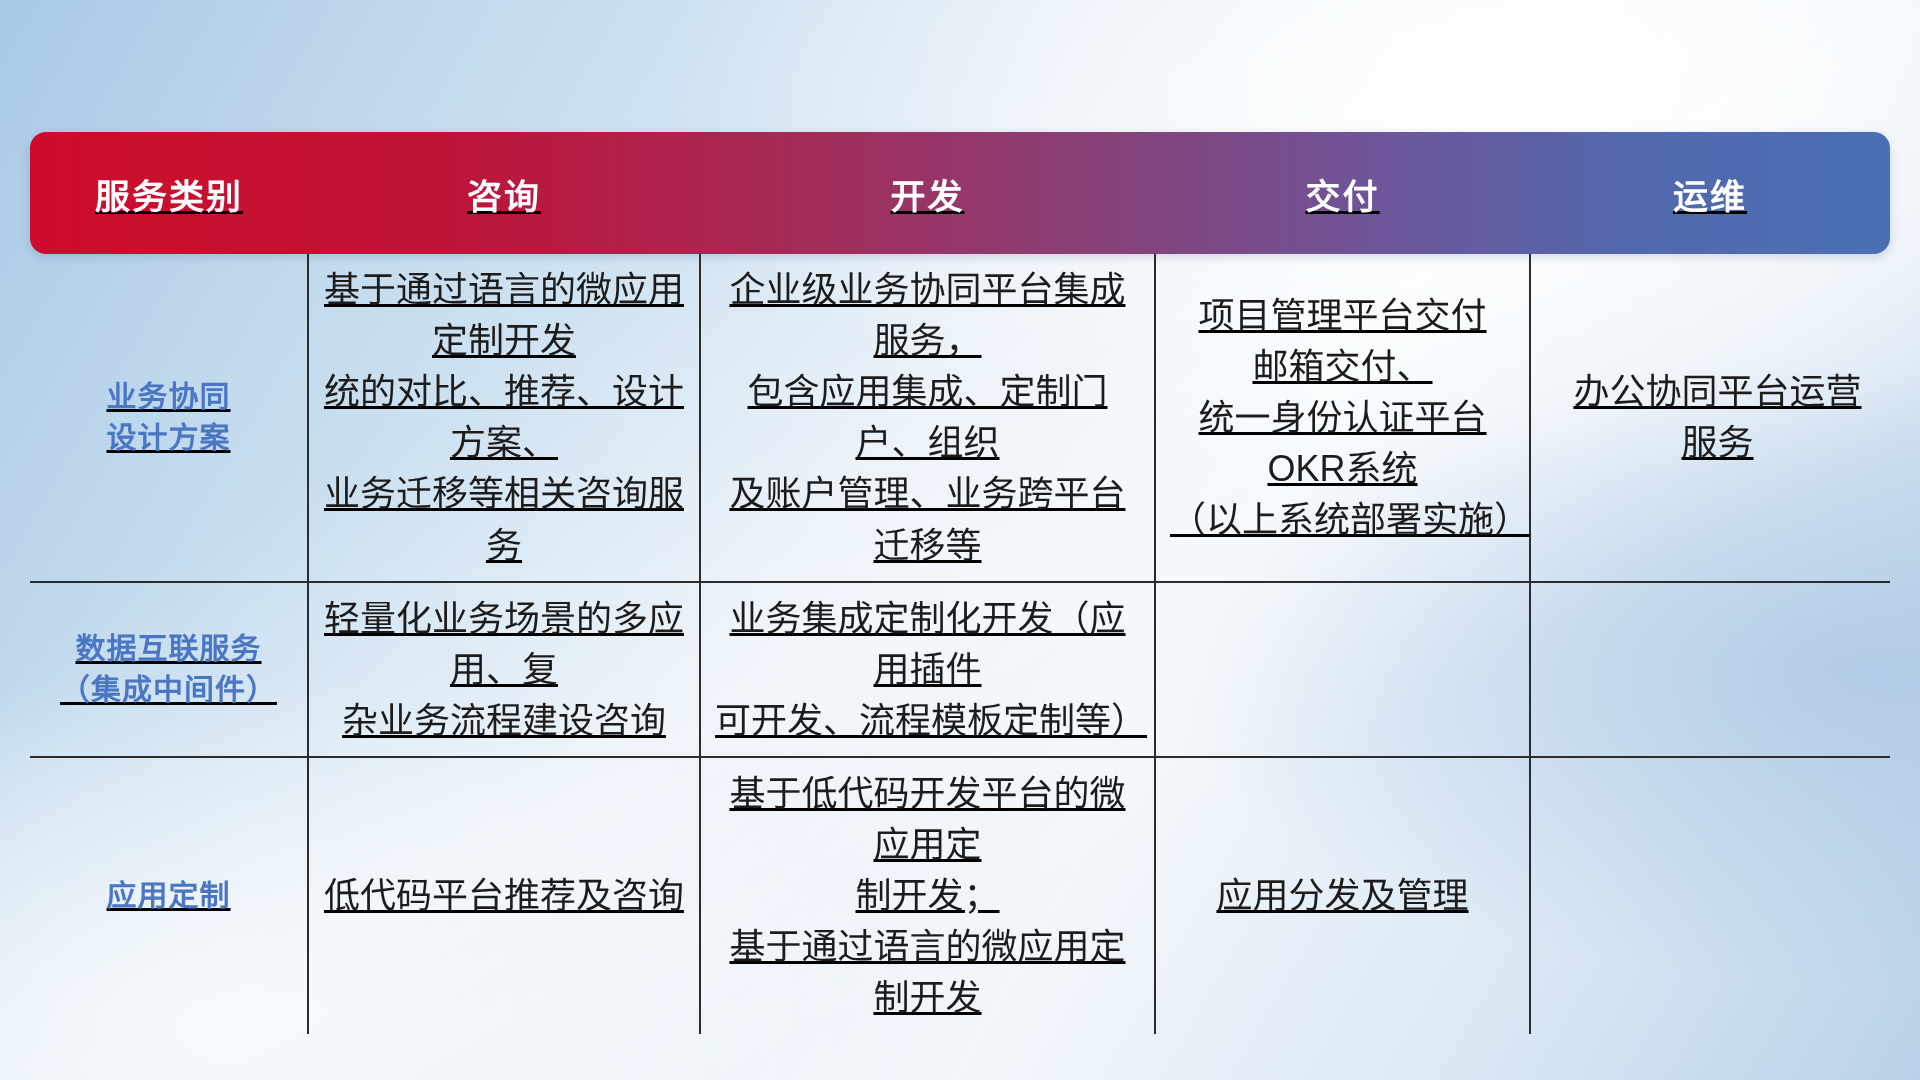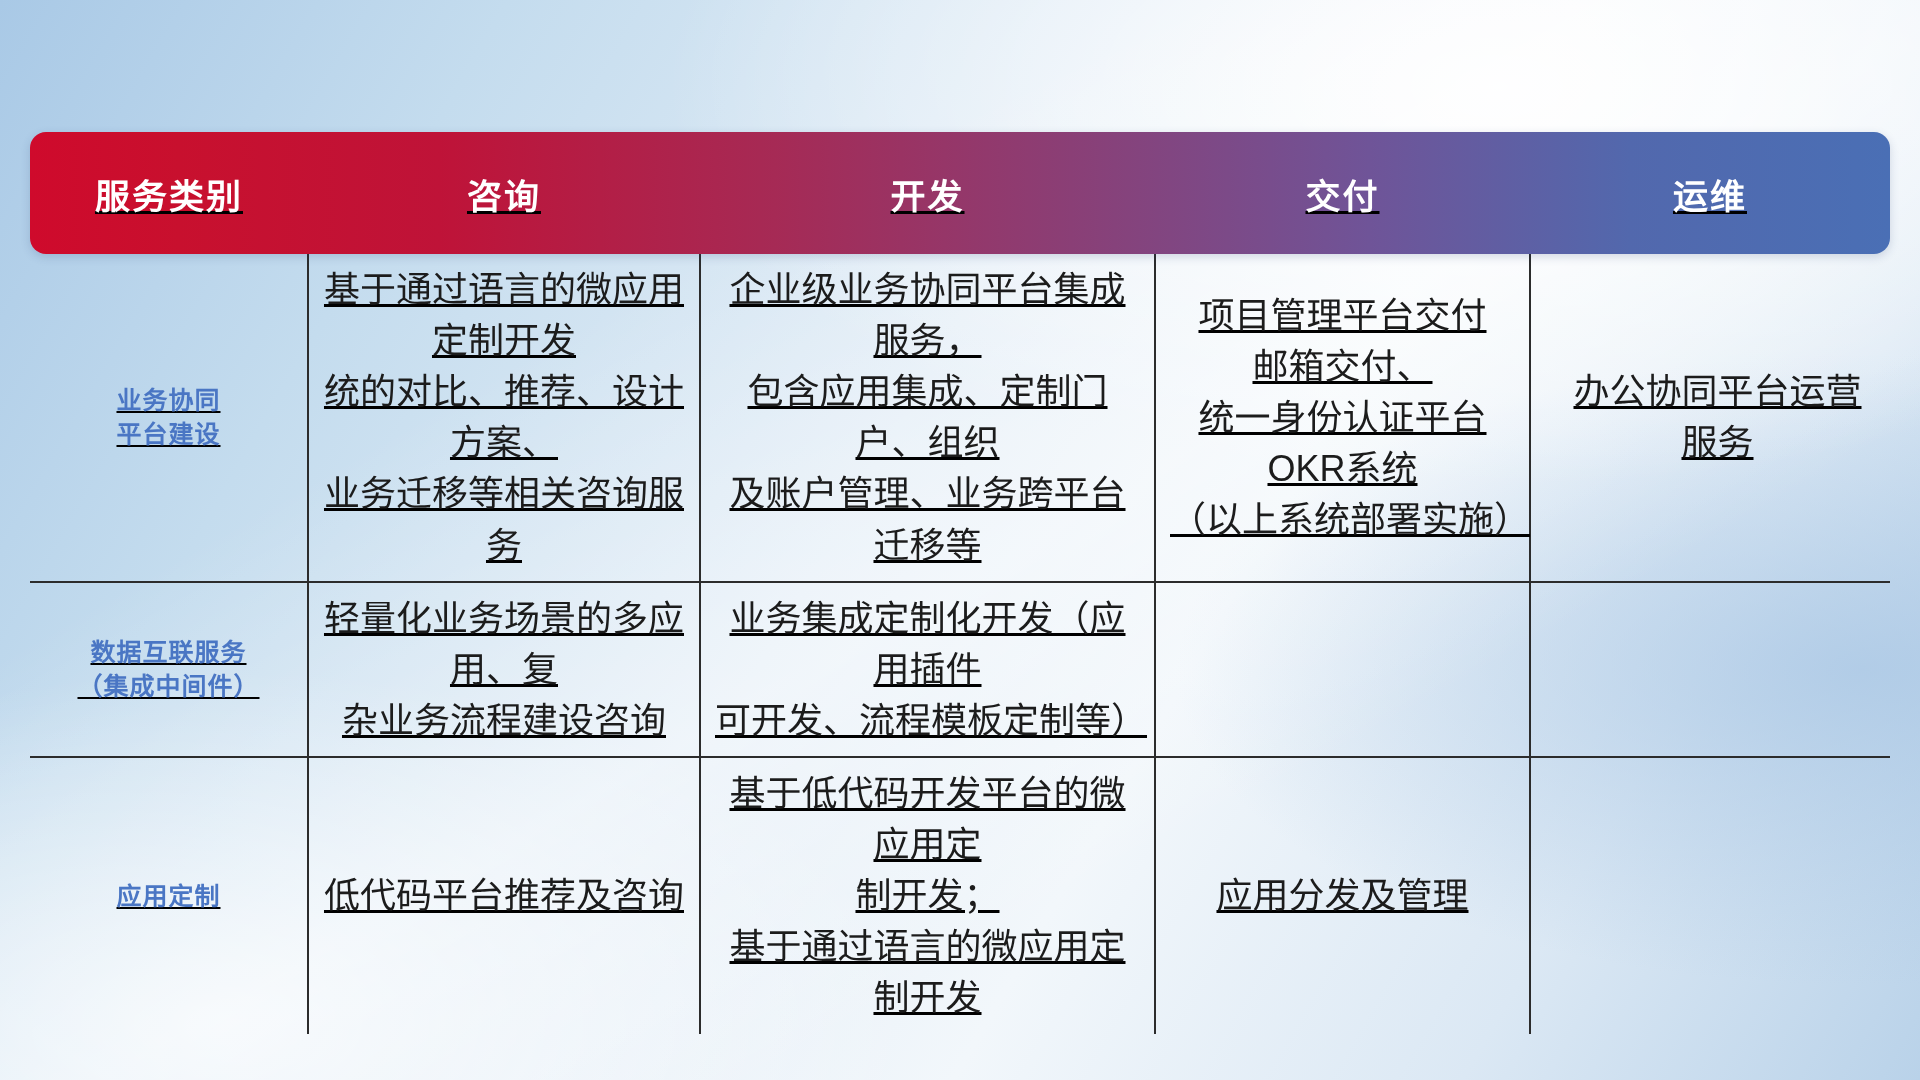--- a/index.html
+++ b/index.html
@@ -104,21 +104,21 @@
     margin-left: 11px;
   }
   tbody td:last-child {
     border-right: none;
     padding-left: 28px;
   }
 
   td.cat {
     color: #4a76c4;
     font-weight: bold;
-    font-size: 25px;
+    font-size: 30px;
     line-height: 1.38;
     letter-spacing: 1px;
   }
   td.empty { font-size: 0; }
 
   
   col.c-cat  { width: 278px; }
   col.c-con  { width: 392px; }
   col.c-dev  { width: 455px; }
   col.c-del  { width: 375px; }
@@ -157,21 +157,21 @@
         <th>交付</th>
         <th>运维</th>
       </tr>
     </thead>
 
     <tbody>
 
       <tr class="r1">
         <td class="cat">
           <span class="ln">业务协同</span>
-          <span class="ln">平台建设</span>
+          <span class="ln">设计方案</span>
         </td>
         <td>
           <span class="ln">基于通过语言的微应用定制开发</span>
           <span class="ln">统的对比、推荐、设计方案、</span>
           <span class="ln">业务迁移等相关咨询服务</span>
         </td>
         <td>
           <span class="ln">企业级业务协同平台集成服务，</span>
           <span class="ln">包含应用集成、定制门户、组织</span>
           <span class="ln">及账户管理、业务跨平台迁移等</span>

